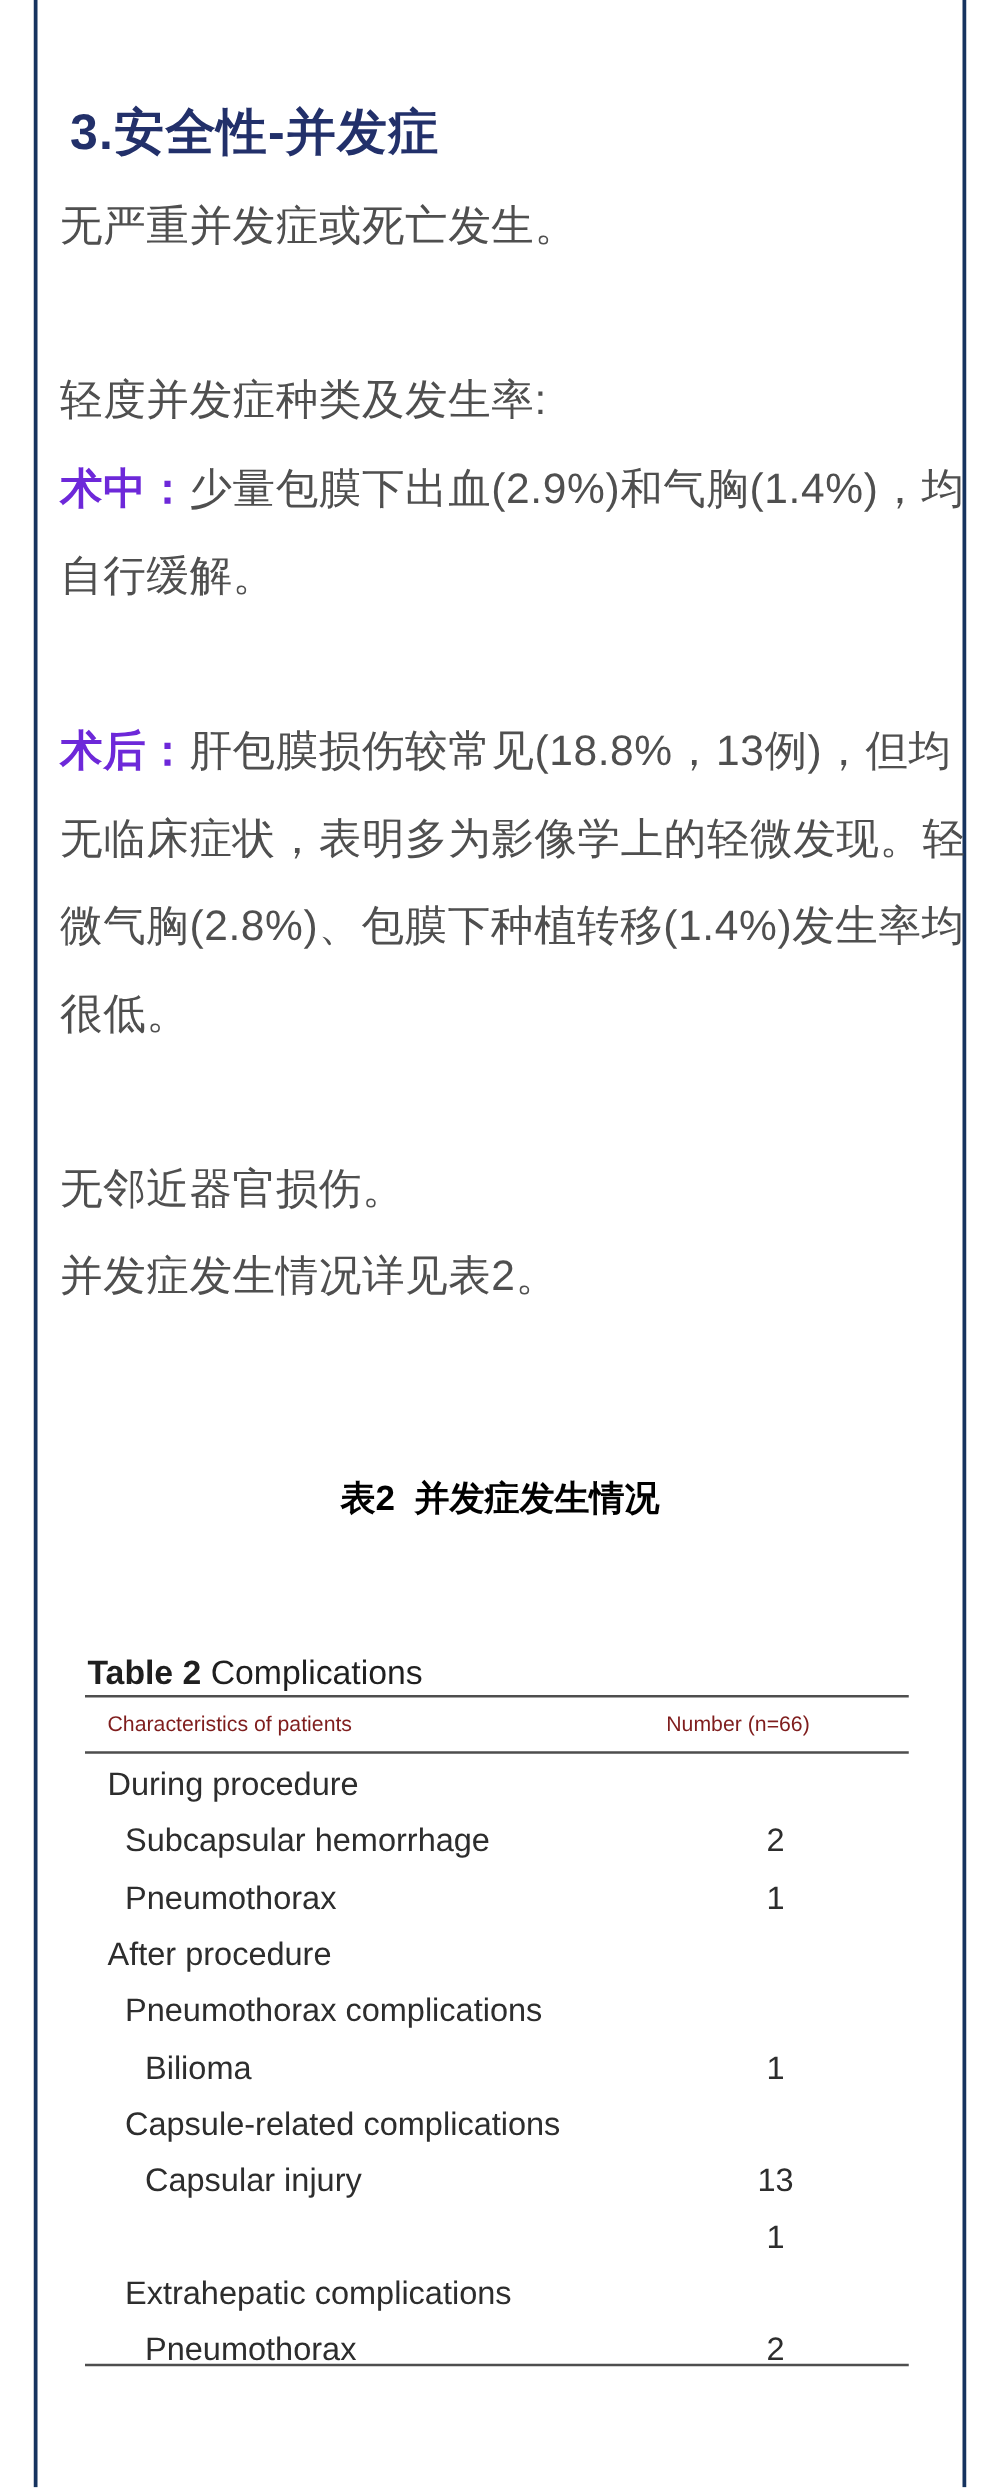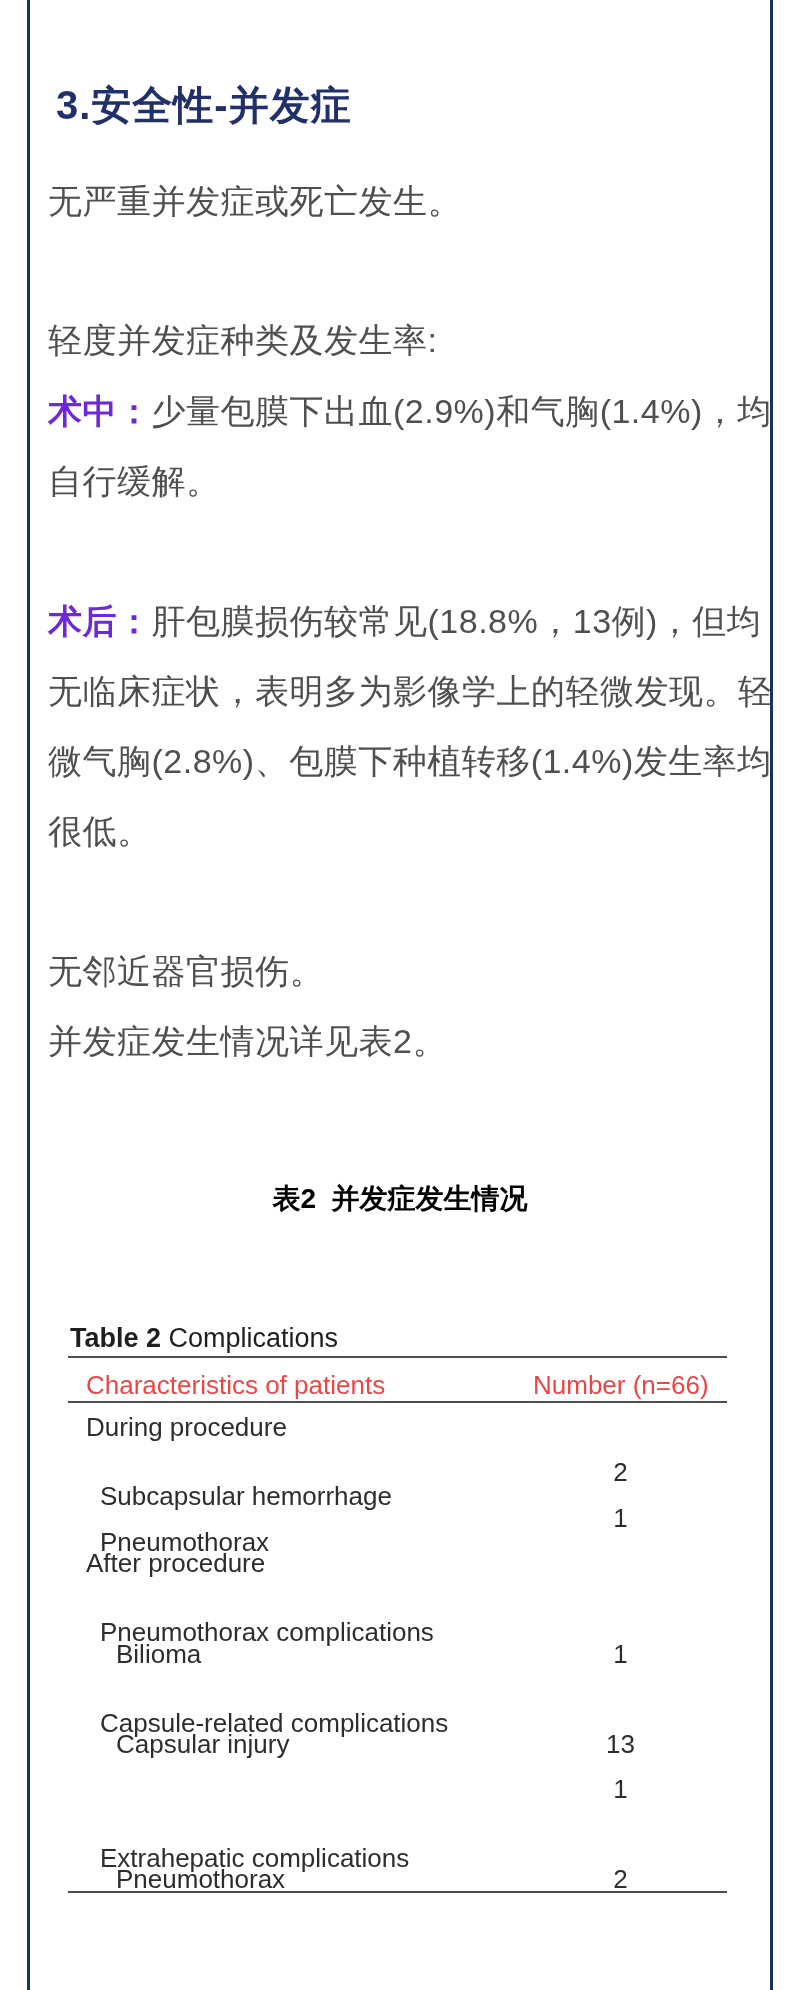--- a/index.html
+++ b/index.html
@@ -33,21 +33,20 @@
   }
 
   .bline {
     position: absolute;
     left: 48px;
     font-size: 34px;
     letter-spacing: 0.5px;
     color: #4f4f4f;
     white-space: nowrap;
     line-height: 1.1;
-    margin-top: 20px;
   }
   .bline .pfx {
     font-weight: bold;
     color: #6d28d9;
   }
 
   .table-title-zh {
     position: absolute;
     left: 28px;
     top: 1180px;
@@ -80,37 +79,37 @@
   .rule.r1 { top: 1356px; }
   .rule.r2 { top: 1401px; }
   .rule.r3 { top: 1891px; }
 
   .thead-row {
     position: absolute;
     top: 1370px;
     left: 0;
     width: 800px;
     height: 28px;
-    font-size: 26px;
-    color: #ef4444;
+    font-size: 17px;
+    color: #7f1d1d;
   }
   .thead-row .tchar { position: absolute; left: 86px; white-space: nowrap; }
   .thead-row .tnum  { position: absolute; left: 533px; width: 170px; white-space: nowrap; }
 
   .trow {
     position: absolute;
     left: 0;
     width: 800px;
     height: 28px;
     font-size: 26px;
     color: #2d2d2d;
   }
   .trow .tlabel { position: absolute; white-space: nowrap; }
   .trow.ind0 .tlabel { left: 86px; }
-  .trow.ind1 .tlabel { left: 100px; margin-top: 24px; }
+  .trow.ind1 .tlabel { left: 100px; }
   .trow.ind2 .tlabel { left: 116px; }
   .trow .tval {
     position: absolute;
     left: 548px;
     width: 145px;
     text-align: center;
     white-space: nowrap;
   }
 </style>
 </head>

